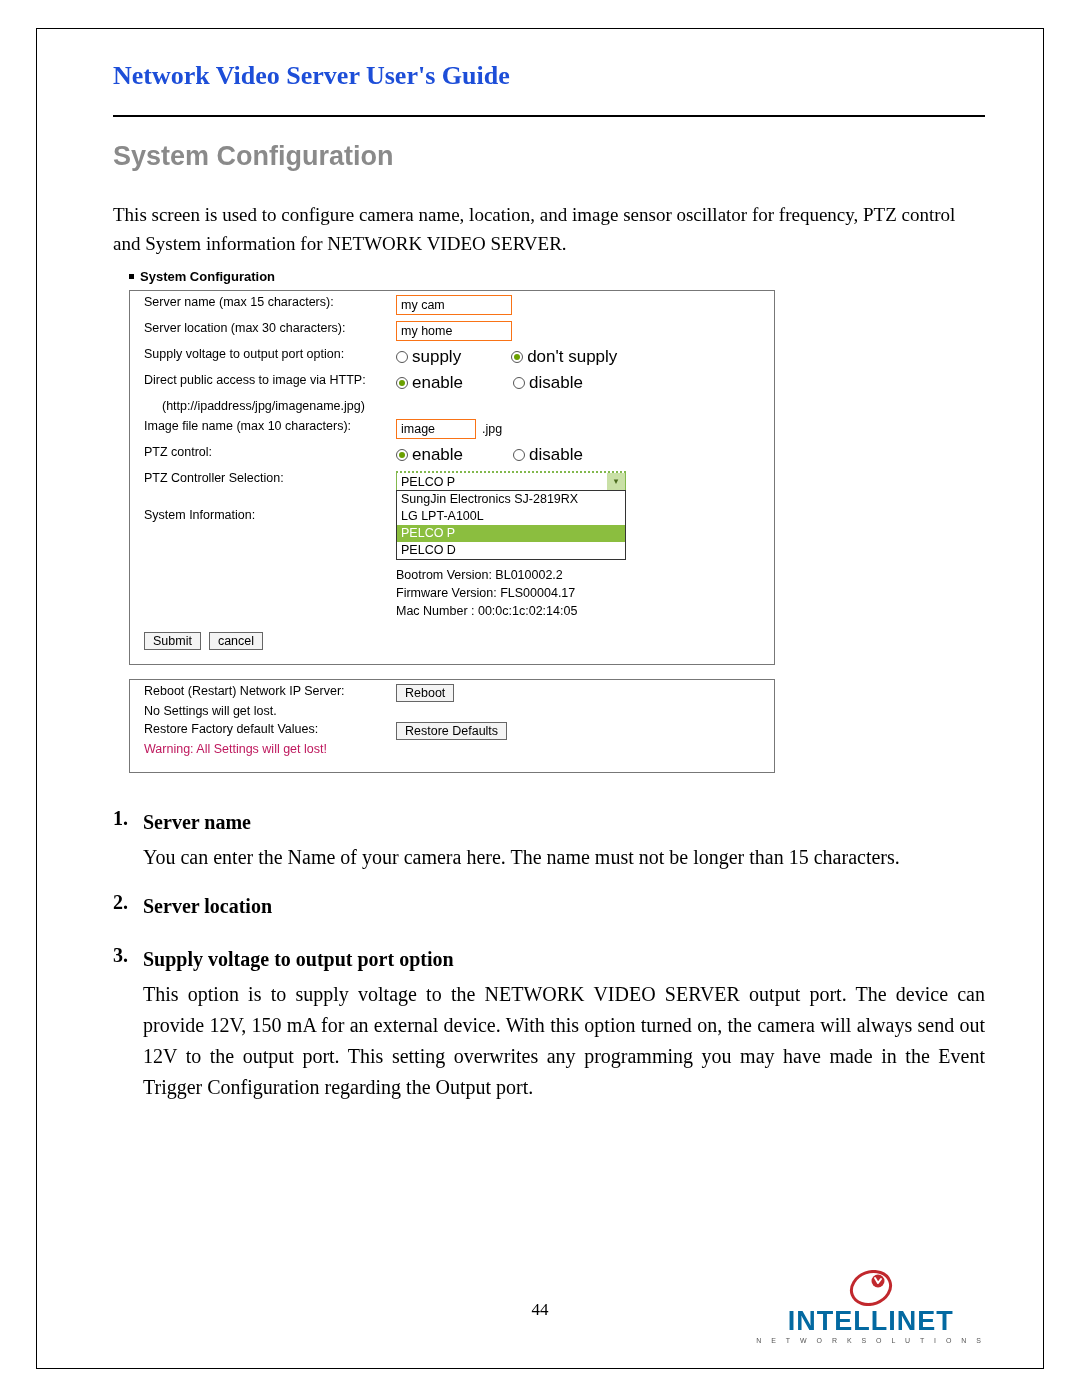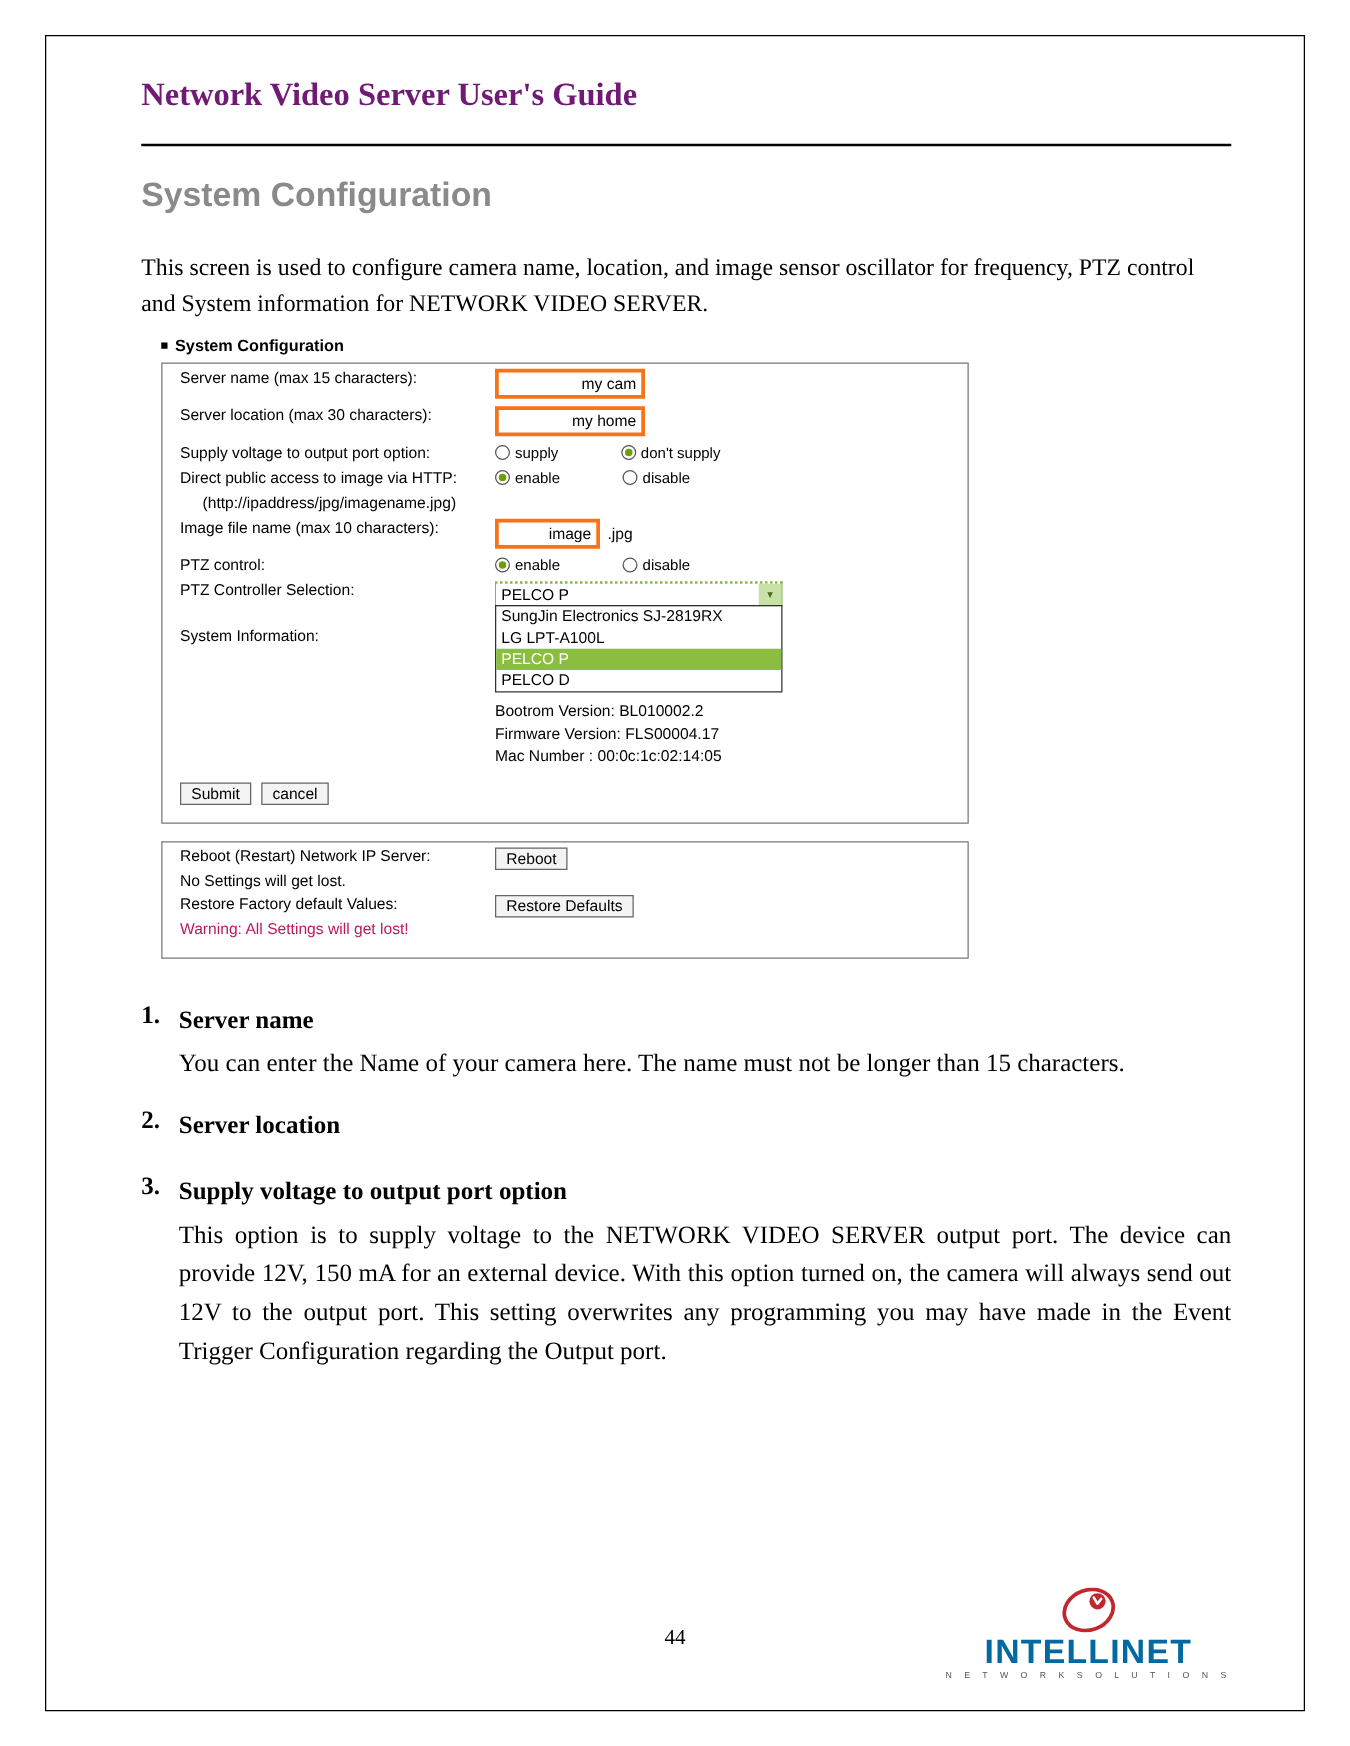--- a/index.html
+++ b/index.html
@@ -23,21 +23,21 @@
     width: 100%;
     height: 100%;
     border: 1px solid #000;
     padding: 32px 58px 20px 76px;
     position: relative;
   }
   h1.doc-title {
     font-size: 26px;
     font-weight: bold;
     margin: 0 0 24px 0;
-    color: #701a75;
+    color: #1d4ed8;
   }
   .hr {
     border: none;
     border-top: 2px solid #000;
     margin: 0 0 24px 0;
   }
   h2.section-heading {
     font-family: Arial, Helvetica, sans-serif;
     font-weight: bold;
     font-size: 27px;
@@ -91,33 +91,32 @@
   }
   .row .ctl {
     flex: 1;
     display: flex;
     align-items: center;
     gap: 6px;
   }
   input.txt {
     font-family: Verdana, Geneva, sans-serif;
     font-size: 12.5px;
-    border: 3px solid #f97316;
+    border: 1px solid #f97316;
     height: 18px;
     padding: 0 4px;
     box-sizing: content-box;
     background: #fff;
-    text-align: right;
   }
   .radio {
     display: inline-flex;
     align-items: center;
     gap: 4px;
     margin-right: 18px;
-    font-size: 12px;
+    font-size: 17px;
   }
   .radio-dot {
     display: inline-block;
     width: 12px; height: 12px;
     border: 1px solid #555;
     border-radius: 50%;
     position: relative;
     box-sizing: border-box;
   }
   .radio-dot.checked::after {

